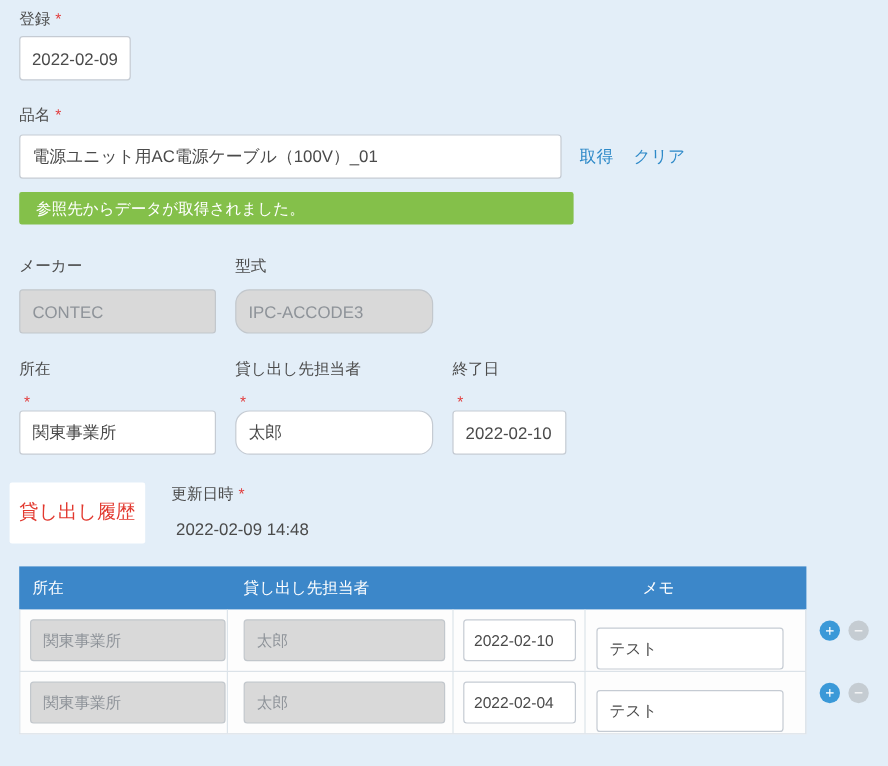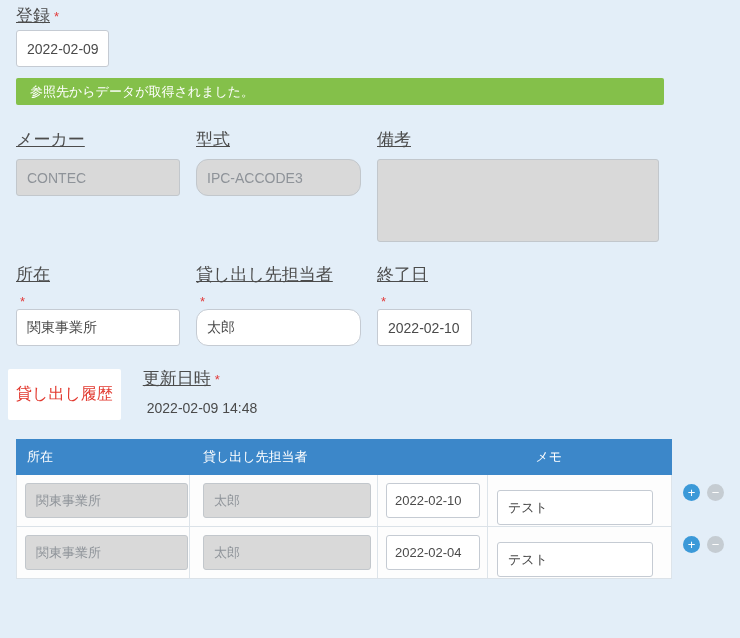--- a/index.html
+++ b/index.html
@@ -6,21 +6,21 @@
   html, body { margin: 0; padding: 0; }
   body {
     width: 740px; height: 638px;
     background: #e3eef8;
     font-family: "Liberation Sans", "DejaVu Sans", sans-serif;
     font-size: 13px; color: #4b4b4b;
     overflow: hidden; position: relative;
   }
   .content { padding: 8px 0 0 16px; }
 
-  .field-label { font-size: 17px; color: #4c4c4c; line-height: 16px; text-decoration: underline; }
+  .field-label { font-size: 13px; color: #4c4c4c; line-height: 16px; }
   .req { color: #e23b3b; margin-left: 4px; }
 
   .text-input {
     display: block; height: 37px;
     background: #fff; border: 1px solid #c5cbd3; border-radius: 3px;
     padding: 0 10px; font-size: 14px; color: #4a4a4a;
     font-family: inherit; outline: none;
   }
   .text-input.gray {
     background: #d9d9d9; border-color: #c2c7cc; color: #8e9399;
@@ -29,21 +29,21 @@
   .fld-registration .text-input { width: 93px; margin-top: 6px; }
 
   .fld-itemname { margin-top: 21px; }
   .itemname-row { display: flex; align-items: center; margin-top: 8px; }
   .itemname-row .text-input { width: 452px; }
   .link { color: #2d89c8; font-size: 14px; cursor: pointer; text-decoration: none; }
   .link.fetch { margin-left: 15px; }
   .link.clear { margin-left: 17px; }
 
   .banner {
-    margin-top: 11px; width: 648px; height: 27px; line-height: 27px;
+    margin-top: 11px; width: 462px; height: 27px; line-height: 27px;
     background: #84c04a; color: #fff; padding-left: 14px;
     border-radius: 2px; font-size: 13px;
   }
 
   .triple-row { display: flex; margin-top: 27px; }
   .col { margin-right: 16px; }
   .col .field-label { display: block; margin-bottom: 11px; }
   .col-maker .text-input, .col-location .text-input { width: 164px; }
   .col-model .text-input, .col-borrower .text-input { width: 165px; border-radius: 12px; }
   .col-remarks textarea {
@@ -103,35 +103,39 @@
 </head>
 <body>
 
 <div class="content">
 
   <div class="fld-registration">
     <span class="field-label">登録</span><span class="req">*</span>
     <input class="text-input" type="text" value="2022-02-09" style="">
   </div>
 
+  <div class="fld-itemname">
+    <span class="field-label">品名</span><span class="req">*</span>
+    <div class="itemname-row">
+      <input class="text-input" type="text" value="電源ユニット用AC電源ケーブル（100V）_01" style="">
+      <a class="link fetch">取得</a>
+      <a class="link clear">クリア</a>
+    </div>
+  </div>
 
   <div class="banner">参照先からデータが取得されました。</div>
 
   <div class="triple-row">
     <div class="col col-maker">
       <span class="field-label">メーカー</span>
       <input class="text-input gray" type="text" readonly="" value="CONTEC" style="">
     </div>
     <div class="col col-model">
       <span class="field-label">型式</span>
       <input class="text-input gray" type="text" readonly="" value="IPC-ACCODE3" style="">
-    </div>
-    <div class="col col-remarks">
-      <span class="field-label">備考</span>
-      <textarea readonly="" style=""></textarea>
     </div>
   </div>
 
   <div class="triple-row second">
     <div class="col col-location">
       <span class="field-label">所在</span><span class="req">*</span>
       <input class="text-input" type="text" value="関東事業所" style="">
     </div>
     <div class="col col-borrower">
       <span class="field-label">貸し出し先担当者</span><span class="req">*</span>

